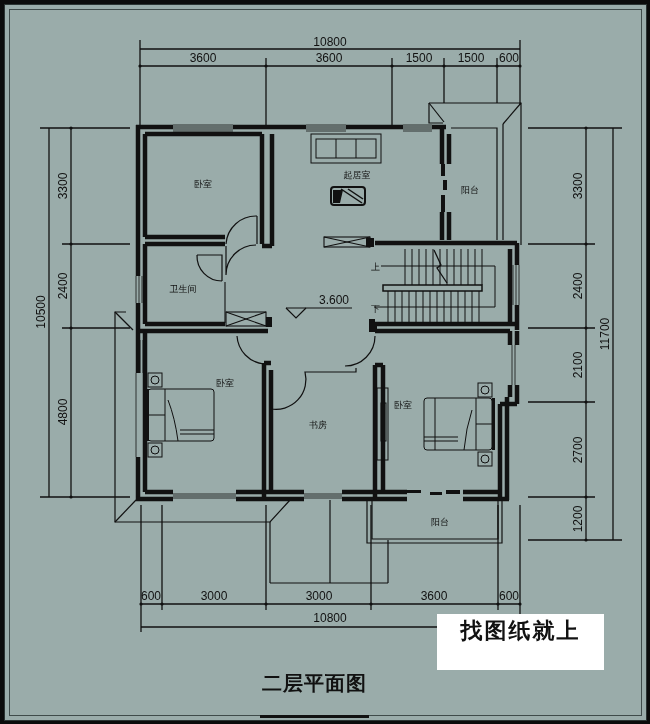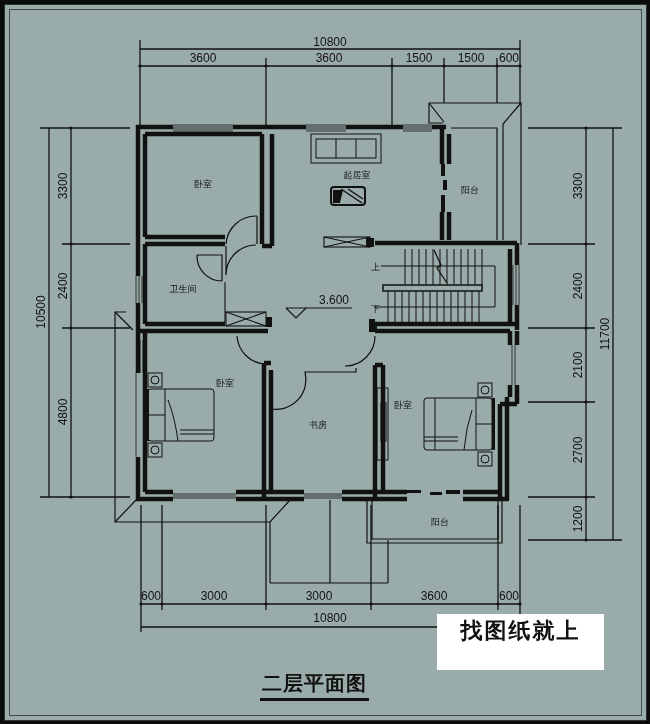--- a/index.html
+++ b/index.html
@@ -5,21 +5,21 @@
   html, body { margin: 0; padding: 0; }
   body { width: 650px; height: 724px; background: #0b0b0b; position: relative; overflow: hidden; font-family: "DejaVu Sans", sans-serif; }
   .frame { position: absolute; left: 4px; top: 4px; width: 641px; height: 715px; background: #9aacaa; border: 1px solid #2b3433; }
   .inner { position: absolute; left: 4px; top: 4px; right: 4px; bottom: 4px; border: 1px solid #3f4b4a; }
   svg { position: absolute; left: 0; top: 0; }
   .dim-text { font-family: "Liberation Sans", sans-serif; font-size: 12px; fill: #111; }
   .room-text { font-family: "DejaVu Sans", sans-serif; font-size: 9px; fill: #111; }
   .wm { position: absolute; left: 437px; top: 614px; width: 167px; height: 56px; background: #ffffff; text-align: center; }
   .wm-cn { font-family: "DejaVu Sans", sans-serif; font-size: 22px; font-weight: bold; color: #111; letter-spacing: 2px; line-height: 30px; margin-top: 2px; }
   .wm-en { font-family: "DejaVu Sans", sans-serif; font-size: 15px; font-weight: bold; color: #17179a; letter-spacing: 1px; line-height: 20px; }
-  .title { position: absolute; left: 260px; top: 670px; font-family: "DejaVu Sans", sans-serif; font-size: 20px; font-weight: bold; color: #111; letter-spacing: 1px; border-bottom: 3px solid #111; padding: 0 2px 1px 2px; }
+  .title { position: absolute; left: 260px; top: 670px; font-family: "DejaVu Sans", sans-serif; font-size: 20px; font-weight: bold; color: #111; letter-spacing: 1px; border-bottom: 3px solid #111; padding: 0 2px 18px 2px; }
 </style>
 </head>
 <body>
 
 <div class="frame">
   <div class="inner"></div>
 </div>
 
 <svg width="650" height="724" viewBox="0 0 650 724">
   <g stroke="#111" fill="none" stroke-width="1.3">

